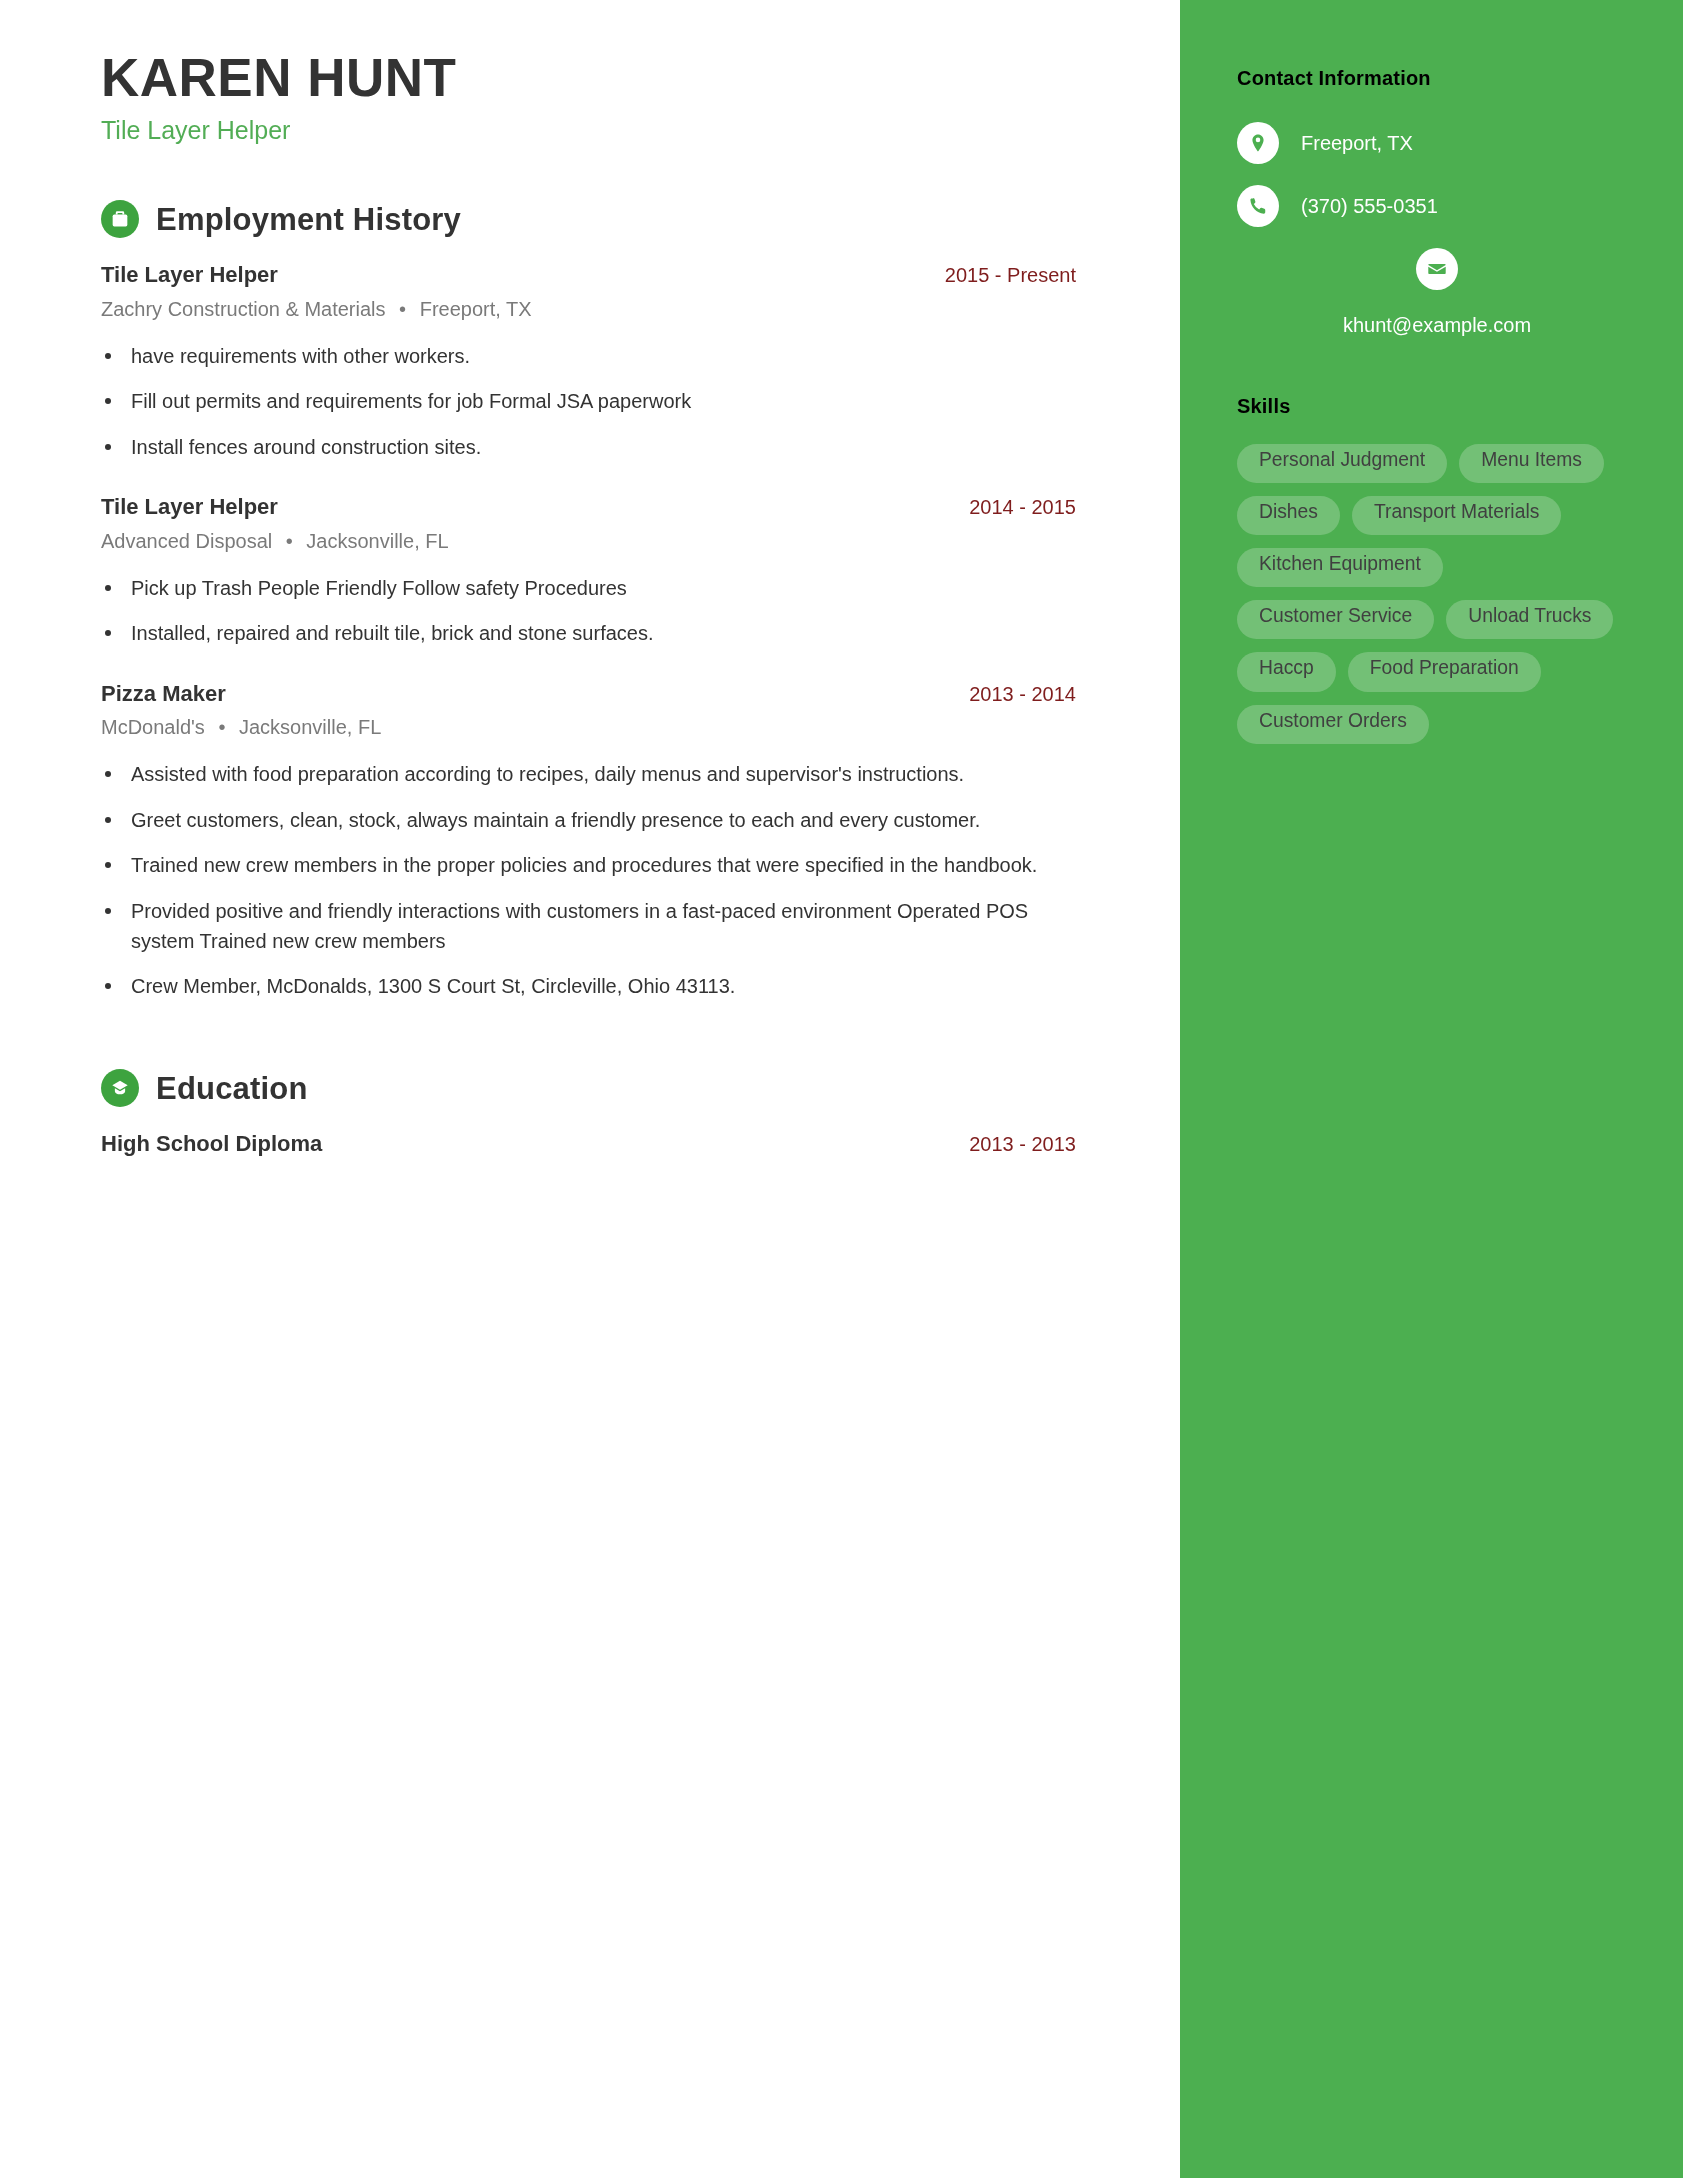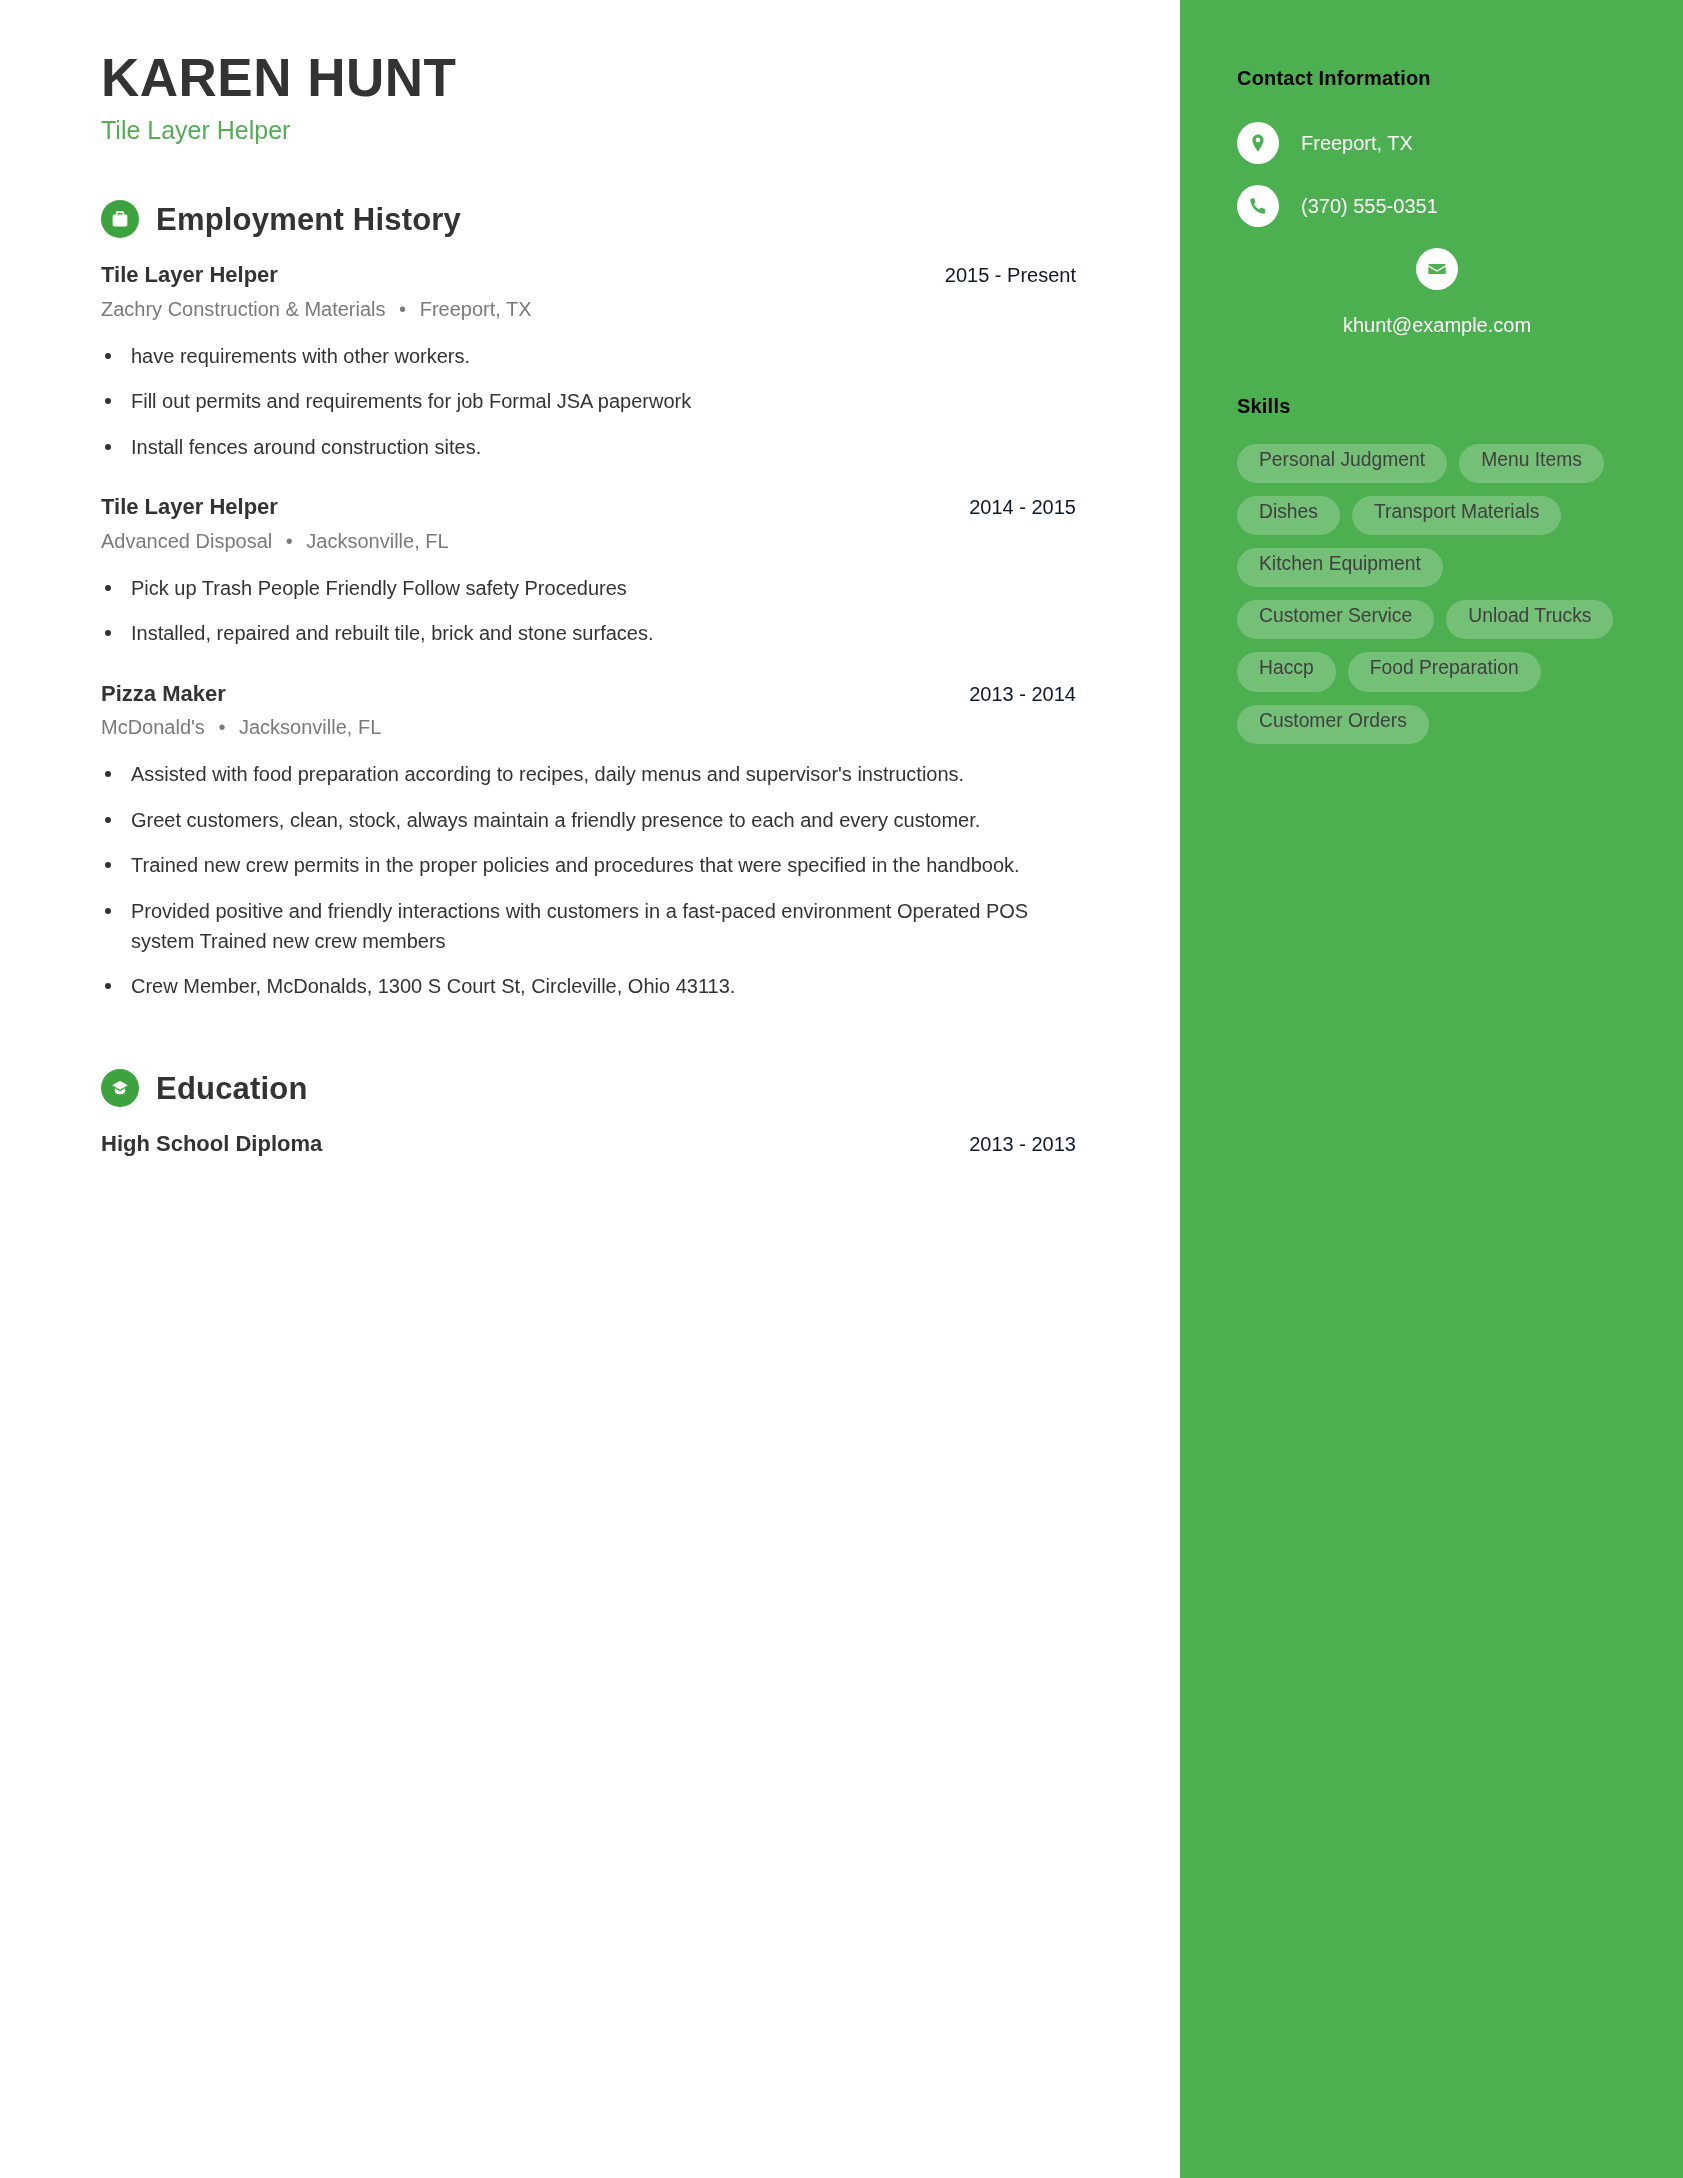--- a/index.html
+++ b/index.html
@@ -88,21 +88,21 @@
 
   .entry-role {
     font-size: 22px;
     font-weight: bold;
     color: #333333;
     line-height: 1.35;
   }
 
   .entry-dates {
     font-size: 20px;
-    color: #0f172a;
+    color: #7f1d1d;
     white-space: nowrap;
     line-height: 1.35;
   }
 
   .entry-meta {
     font-size: 20px;
     color: #7a7a7a;
     margin-top: 5px;
     line-height: 1.4;
   }
@@ -266,21 +266,21 @@
             <div class="entry-dates">2013 - 2014</div>
           </div>
           <div class="entry-meta">
             <span>McDonald's</span>
             <span class="sep">•</span>
             <span>Jacksonville, FL</span>
           </div>
           <ul class="bullets">
             <li>Assisted with food preparation according to recipes, daily menus and supervisor's instructions.</li>
             <li>Greet customers, clean, stock, always maintain a friendly presence to each and every customer.</li>
-            <li>Trained new crew permits in the proper policies and procedures that were specified in the handbook.</li>
+            <li>Trained new crew members in the proper policies and procedures that were specified in the handbook.</li>
             <li>Provided positive and friendly interactions with customers in a fast-paced environment Operated POS system Trained new crew members</li>
             <li>Crew Member, McDonalds, 1300 S Court St, Circleville, Ohio 43113.</li>
           </ul>
         </div>
 
       </div>
     </div>
 
     <div class="section edu-section">
       <div class="section-head">

